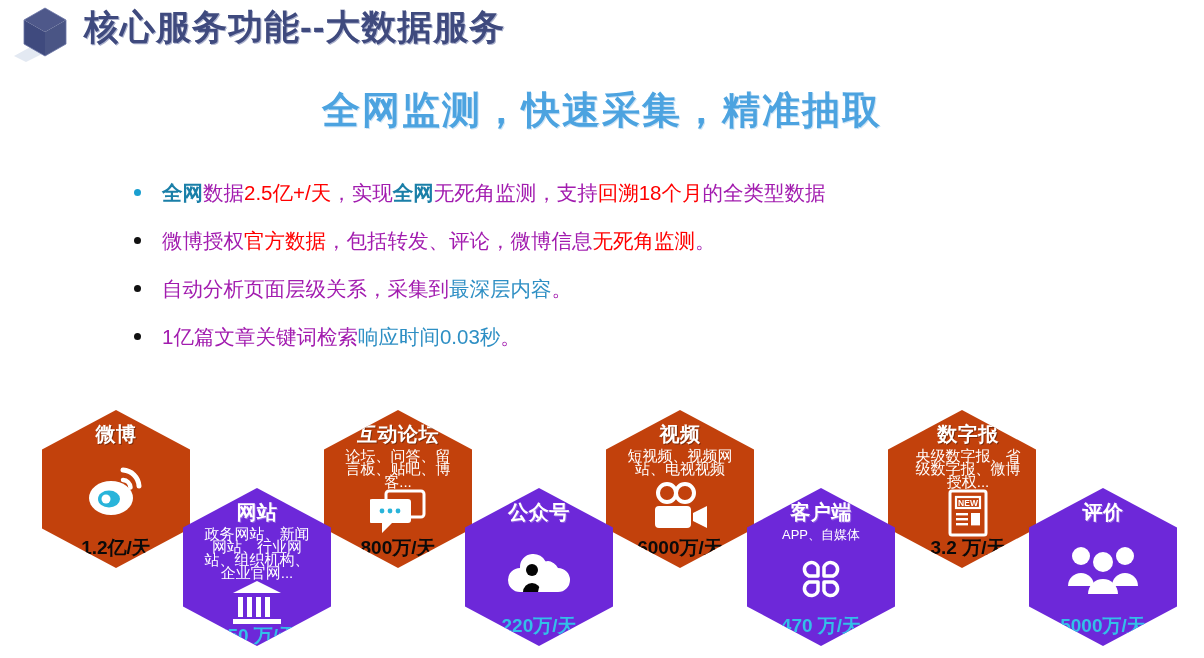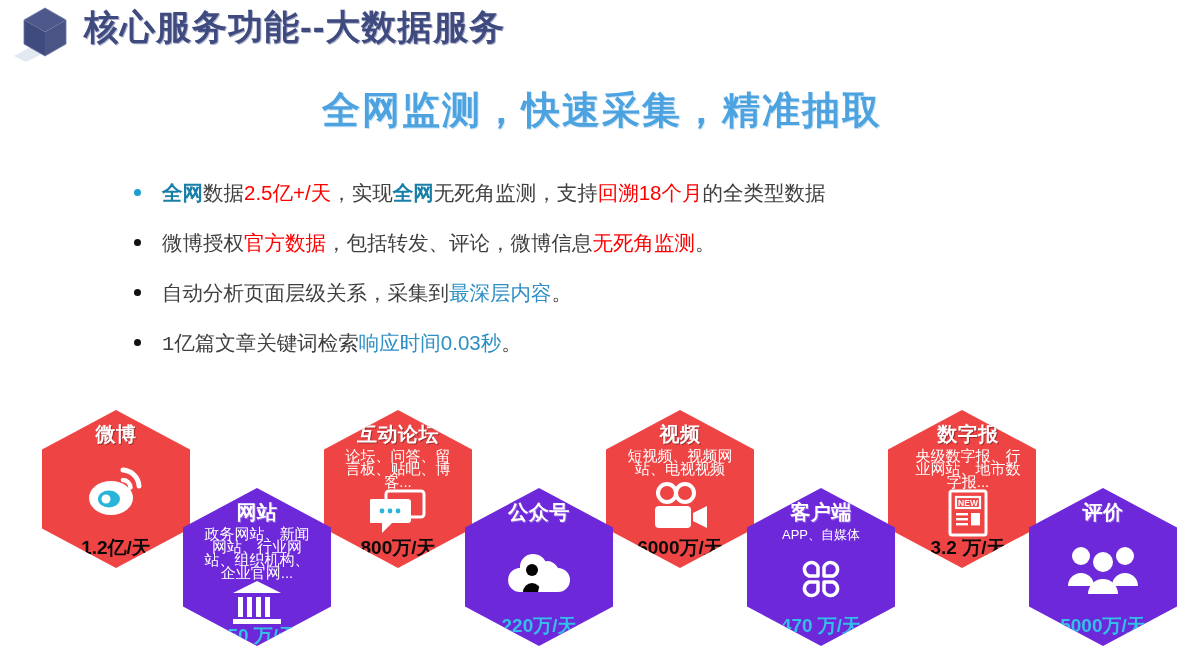--- a/index.html
+++ b/index.html
@@ -44,34 +44,34 @@
   }
   .bullet-row .dot {
     position: absolute; left: 6px; top: 11px;
     width: 7px; height: 7px; border-radius: 50%;
     background: #111;
   }
   .bullet-row.accent .dot { background: #1a9fd0; }
   .t-teal { color: #1a7fa8; font-weight: bold; }
   .t-red  { color: #ff0000; }
   .t-blue { color: #2e8fc4; }
-  .t-black{ color: #404040; font-family: Liberation Mono, monospace; }
+  .t-black{ color: #a21caf; }
 
   
   .hexrow { position: absolute; left: 0; top: 398px; width: 1204px; height: 260px; }
   .hex {
     position: absolute;
     width: 148px; height: 158px;
     clip-path: polygon(50% 0%, 100% 25%, 100% 75%, 50% 100%, 0% 75%, 0% 25%);
     -webkit-clip-path: polygon(50% 0%, 100% 25%, 100% 75%, 50% 100%, 0% 75%, 0% 25%);
     display: flex; flex-direction: column; align-items: center;
     padding-top: 12px;
     text-align: center;
   }
-  .hex.cyan  { background: #ef4444; z-index: 1; }
+  .hex.cyan  { background: #c2410c; z-index: 1; }
   .hex.black { background: #6d28d9; z-index: 2; }
 
   .hex .h-title {
     font-size: 20px; font-weight: bold; color: #ffffff;
     text-shadow: 1px 1px 0 rgba(0,0,0,.35);
     line-height: 24px;
     letter-spacing: 0.5px;
   }
   .hex.black .h-title { text-shadow: 1px 1px 0 rgba(255,255,255,.25); }
   .hex .h-desc {
@@ -198,21 +198,21 @@
       <path d="M23 23 h-9 a7 7 0 1 1 9 -9 z" fill="none" stroke="white" stroke-width="3.5" stroke-linejoin="round"></path>
       <path d="M29 23 h9 a7 7 0 1 0 -9 -9 z" fill="none" stroke="white" stroke-width="3.5" stroke-linejoin="round"></path>
       <path d="M23 29 h-9 a7 7 0 1 0 9 9 z" fill="none" stroke="white" stroke-width="3.5" stroke-linejoin="round"></path>
       <path d="M29 29 h9 a7 7 0 1 1 -9 9 z" fill="none" stroke="white" stroke-width="3.5" stroke-linejoin="round"></path>
     </svg>
         </div>
         <div class="h-val">470 万/天</div>
       </div>
       <div class="hex cyan" style="left: 888px; top: 12px; padding-left: 12px;">
         <div class="h-title">数字报</div>
-        <div class="h-desc">央级数字报、行业网站、地市数字报...</div>
+        <div class="h-desc">央级数字报、省级数字报、微博授权...</div>
         <div class="h-icon">
           <svg width="40" height="48" viewBox="0 0 40 48">
       <rect x="2" y="2" width="36" height="44" rx="2" fill="none" stroke="white" stroke-width="3"></rect>
       <rect x="8" y="8" width="24" height="11" fill="none" stroke="white" stroke-width="2.2"></rect>
       <text x="20" y="17" font-size="8.5" font-family="Liberation Sans, sans-serif" font-weight="bold" fill="white" text-anchor="middle">NEW</text>
       <rect x="8" y="24" width="12" height="2.4" fill="white"></rect>
       <rect x="8" y="29" width="12" height="2.4" fill="white"></rect>
       <rect x="8" y="34" width="12" height="2.4" fill="white"></rect>
       <rect x="23" y="24" width="9" height="12.4" fill="white"></rect>
     </svg>

